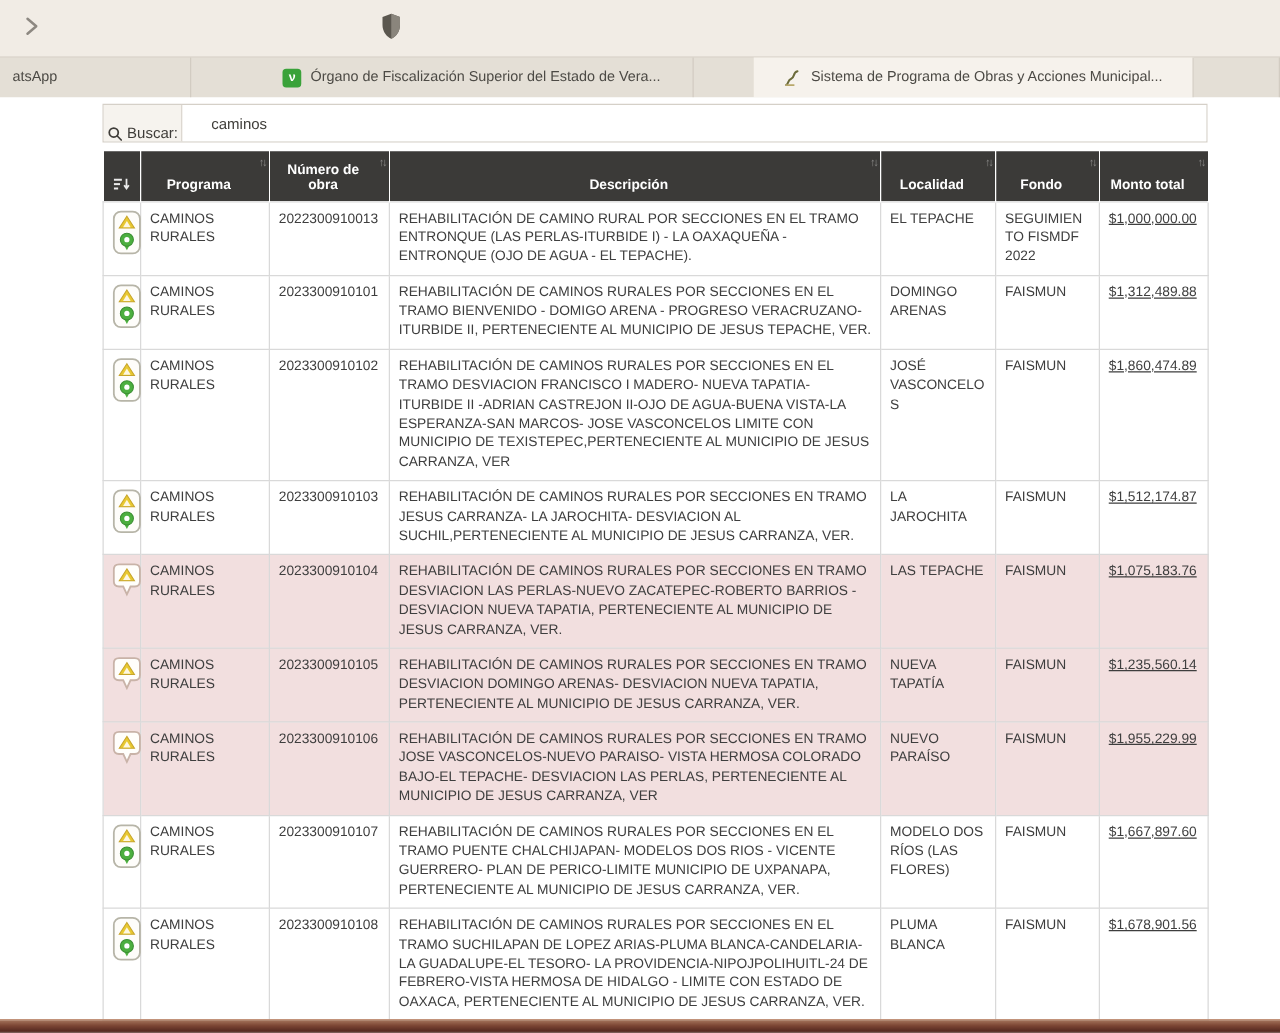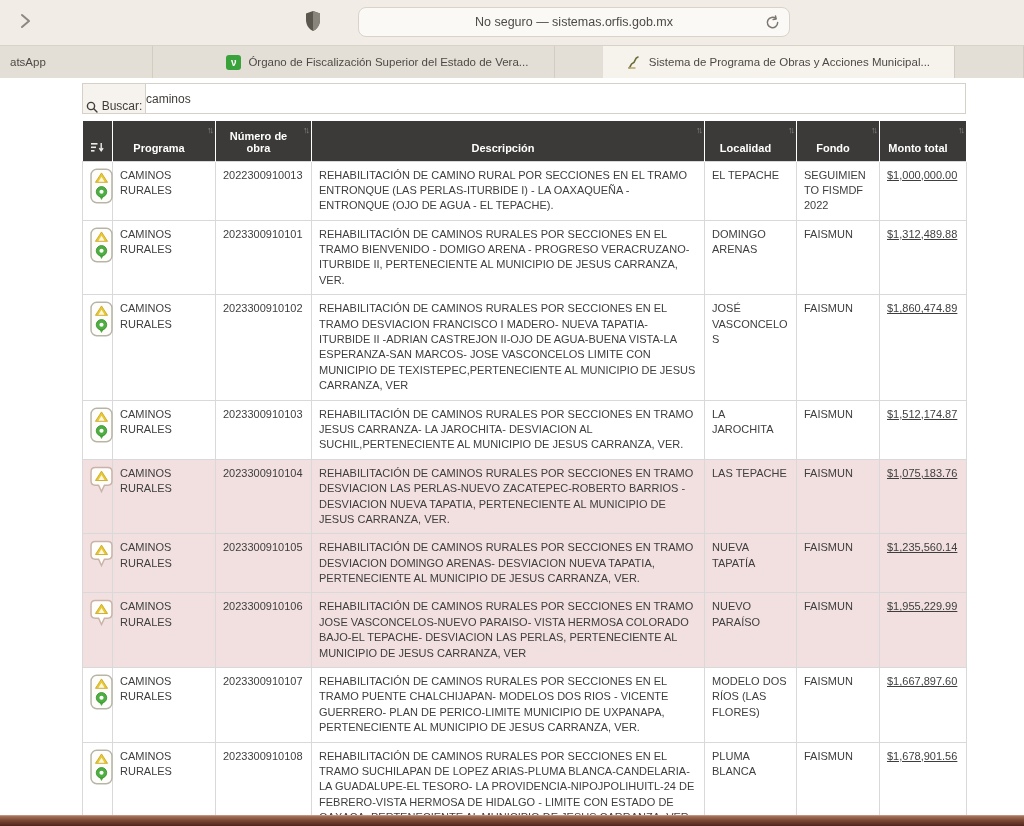--- a/index.html
+++ b/index.html
@@ -30,21 +30,21 @@
   .tab-rest { flex:1; }
 
   
   .content { position:relative; background:#fff; height:748px; }
   .searchwrap { position:absolute; left:82px; top:5px; width:884px; height:31px;
     border:1px solid #d5d0c8; display:flex; background:#fff; }
   .search-label { width:63px; background:#f6f3ee; border-right:1px solid #d5d0c8;
     display:flex; align-items:flex-end; justify-content:center; font-size:12px; color:#3f3d39; }
   .search-label svg { width:12px; height:12px; margin-right:4px; }
   .search-input { flex:1; border:none; outline:none; font-size:12px; color:#3f3d39;
-    padding:0 0; font-family:"Liberation Sans", sans-serif; background:#fff; }
+    padding:0 23px; font-family:"Liberation Sans", sans-serif; background:#fff; }
 
   
   table.obras { position:absolute; left:82px; top:43px; width:884px;
     border-collapse:collapse; table-layout:fixed; }
   table.obras th { background:#3b3a38; color:#fff; font-size:11px; font-weight:bold;
     text-align:center; vertical-align:bottom; padding:4px 14px 7px 4px; position:relative;
     border-right:1px solid #57565300; border-left:1px solid #55534f; height:40px; }
   table.obras th:first-child { border-left:none; }
   .sort-pair { position:absolute; top:4px; right:3px; font-size:9px; letter-spacing:-2px;
     color:rgba(255,255,255,0.38); }
@@ -64,27 +64,20 @@
 <body>
 
 <div class="chrome">
   <svg class="nav-arrow" viewBox="0 0 18 18">
     <path d="M6 3 l7 6 -7 6" fill="none" stroke="currentColor" stroke-width="2" stroke-linecap="round" stroke-linejoin="round"></path>
   </svg>
   <svg class="shield" viewBox="0 0 16 22">
     <path d="M8 1 L15 3.5 V10 C15 15.5 11.5 19.5 8 21 C4.5 19.5 1 15.5 1 10 V3.5 Z" fill="#5b574f"></path>
     <path d="M8 1 L15 3.5 V10 C15 15.5 11.5 19.5 8 21 Z" fill="#8a857c"></path>
   </svg>
-  <div class="urlbar">
-    <span class="url-text">No seguro — sistemas.orfis.gob.mx</span>
-    <svg class="reload" viewBox="0 0 16 16">
-      <path d="M13.5 8 A5.5 5.5 0 1 1 11.6 3.8" fill="none" stroke="currentColor" stroke-width="1.6" stroke-linecap="round"></path>
-      <path d="M11.2 1 L11.8 4.2 L8.7 4.8" fill="none" stroke="currentColor" stroke-width="1.6" stroke-linecap="round" stroke-linejoin="round"></path>
-    </svg>
-  </div>
 </div>
 
 <div class="tabbar">
   <div class="tab" style="width:158px;">
     <span>atsApp</span>
   </div>
   <div class="tab centered" style="width:367px;">
     <span class="fav fav-green">ν</span>
     <span>Órgano de Fiscalización Superior del Estado de Vera...</span>
   </div>
@@ -178,21 +171,21 @@
           <td class="icon-cell"><svg width="23" height="36" viewBox="0 0 22 34">
               <rect x="1" y="1" width="20" height="32" rx="5.5" fill="#fefdfa" stroke="#b7b5a8" stroke-width="1.4"></rect>
               <path d="M11 4.5 L16.8 13.5 H5.2 Z" fill="#e9c930" stroke="#c7a52b" stroke-width="0.8"></path>
               <path d="M11 8.2 L13.9 13 H8.1 Z" fill="#fdf7e2"></path>
               <path d="M8.2 25.5 L11 30.5 L13.8 25.5 Z" fill="#4caf3f"></path>
               <circle cx="11" cy="22.5" r="5" fill="#4caf3f" stroke="#3c8f33" stroke-width="0.8"></circle>
               <circle cx="11" cy="22.5" r="2" fill="#fff"></circle>
             </svg></td>
           <td>CAMINOS RURALES</td>
           <td>2023300910101</td>
-          <td>REHABILITACIÓN DE CAMINOS RURALES POR SECCIONES EN EL TRAMO BIENVENIDO - DOMIGO ARENA - PROGRESO VERACRUZANO- ITURBIDE II, PERTENECIENTE AL MUNICIPIO DE JESUS CARRANZA, VER.</td>
+          <td>REHABILITACIÓN DE CAMINOS RURALES POR SECCIONES EN EL TRAMO BIENVENIDO - DOMIGO ARENA - PROGRESO VERACRUZANO- ITURBIDE II, PERTENECIENTE AL MUNICIPIO DE JESUS TEPACHE, VER.</td>
           <td>DOMINGO ARENAS</td>
           <td>FAISMUN</td>
           <td class="monto-cell">$1,312,489.88</td>
         </tr>
         <tr class="row-white">
           <td class="icon-cell"><svg width="23" height="36" viewBox="0 0 22 34">
               <rect x="1" y="1" width="20" height="32" rx="5.5" fill="#fefdfa" stroke="#b7b5a8" stroke-width="1.4"></rect>
               <path d="M11 4.5 L16.8 13.5 H5.2 Z" fill="#e9c930" stroke="#c7a52b" stroke-width="0.8"></path>
               <path d="M11 8.2 L13.9 13 H8.1 Z" fill="#fdf7e2"></path>
               <path d="M8.2 25.5 L11 30.5 L13.8 25.5 Z" fill="#4caf3f"></path>

